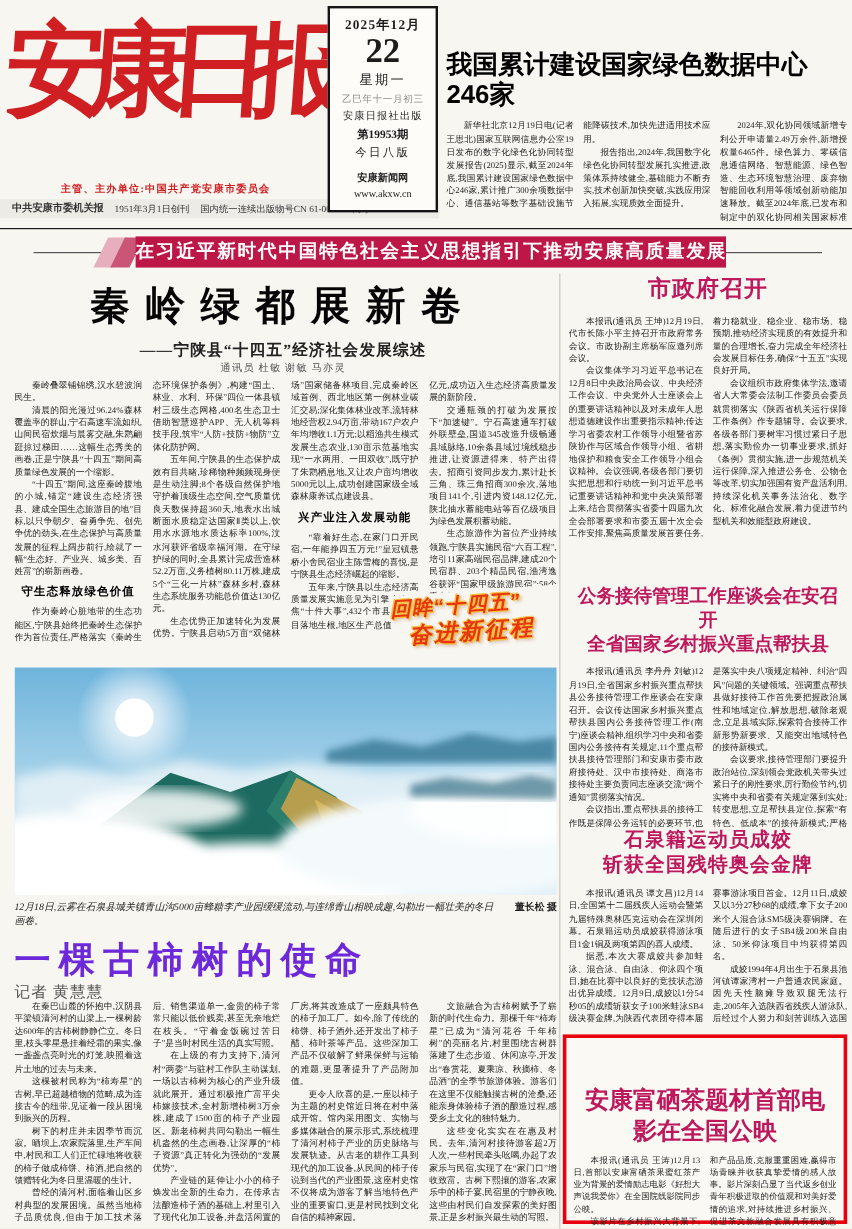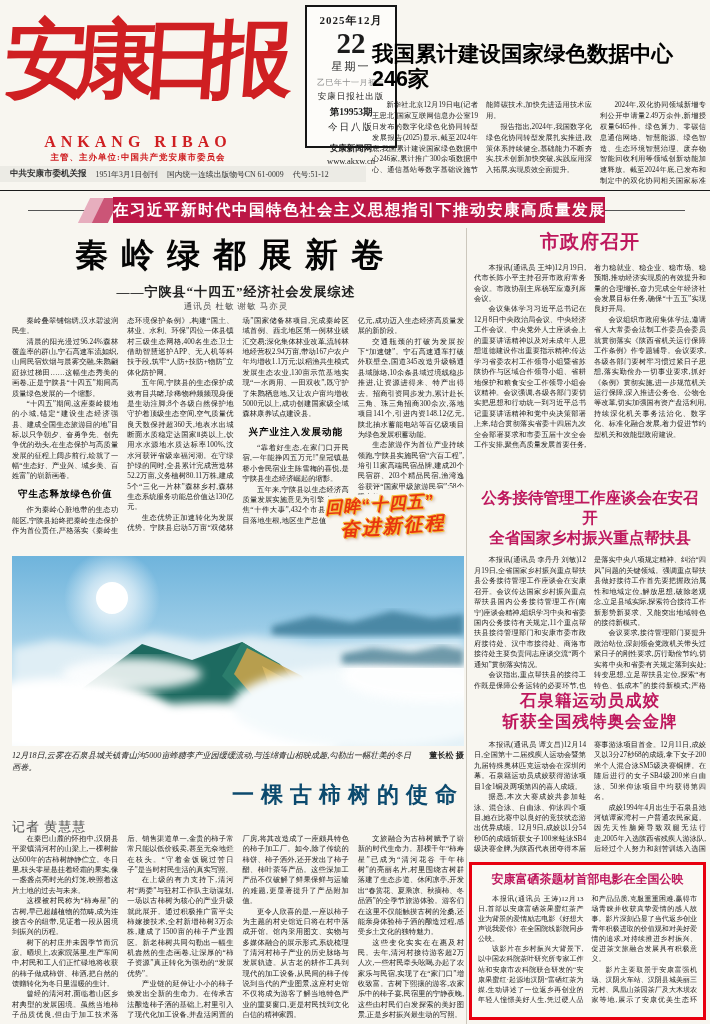--- a/index.html
+++ b/index.html
@@ -10,22 +10,22 @@
            font-size:84px;line-height:1.05;font-weight:bold;color:#cf1f22;
            letter-spacing:-16px;transform:skewX(-4deg);white-space:nowrap;}
   .mast-en{position:absolute;left:4px;top:133px;width:268px;text-align:center;
            font-size:16px;font-weight:bold;letter-spacing:5px;color:#cf1f22;}
   .mast-org{position:absolute;left:4px;top:152px;width:268px;text-align:center;
             font-size:8.5px;font-weight:bold;letter-spacing:1px;color:#cf1f22;}
   .mast-meta{position:absolute;left:0;top:166px;width:366px;height:16px;background:#ecebe5;
              display:flex;align-items:center;gap:9px;padding:0 10px;box-sizing:border-box;
              font-size:7.8px;color:#333;white-space:nowrap;}
   .mast-meta b{font-size:8.5px;}
-  .datebox{position:absolute;left:273px;top:5px;width:92px;height:143px;border:2px solid #151515;
-           background:#fdfcf9;text-align:center;box-sizing:border-box;padding-top:6px;margin-left:32px;}
+  .datebox{position:absolute;left:273px;top:5px;width:92px;height:172px;border:2px solid #151515;
+           background:#fdfcf9;text-align:center;box-sizing:border-box;padding-top:6px;}
   .db-ym{font-size:11px;font-weight:bold;letter-spacing:1px;}
   .db-day{font-size:29px;font-weight:bold;line-height:1.05;}
   .db-week{font-size:11px;letter-spacing:2px;margin-top:1px;}
   .db-lunar{font-size:8px;color:#8d8d8d;margin-top:3px;letter-spacing:.5px;}
   .db-pub{font-size:8.5px;margin-top:3px;letter-spacing:1px;}
   .db-issue{font-size:9.5px;font-weight:bold;margin-top:3px;}
   .db-pages{font-size:9.5px;margin-top:2px;letter-spacing:2px;}
   .db-site{font-size:8.5px;font-weight:bold;margin-top:9px;}
   .db-url{font-size:8.5px;margin-top:1px;}
   
@@ -62,50 +62,49 @@
          text-shadow:1px 1px 0 #f6c13d,-1px -1px 0 #f6c13d,2px 2px 3px rgba(120,30,0,.35);}
   .promo-l1{font-size:17px;letter-spacing:1px;}
   .promo-l2{font-size:19px;margin-left:14px;margin-top:-2px;letter-spacing:2px;}
   
   .photo{position:absolute;left:12px;top:556px;width:452px;height:190px;overflow:hidden;}
   .caption{position:absolute;left:12px;top:750px;width:452px;display:flex;
            font-size:8.2px;line-height:1.45;color:#222;}
   .caption .cap-t{flex:1;font-style:italic;}
   .caption .cap-c{white-space:nowrap;font-weight:bold;margin-left:14px;}
   
-  .per-head{position:absolute;left:12px;top:780px;width:452px;text-align:right;
-            font-size:22px;font-weight:900;letter-spacing:7px;color:#0c4a6e;}
+  .per-head{position:absolute;left:12px;top:780px;width:452px;text-align:left;
+            font-size:30px;font-weight:900;letter-spacing:7px;color:#6d28d9;}
   .per-by{position:absolute;left:12px;top:818px;width:452px;text-align:left;
           font-size:13px;color:#555;letter-spacing:1px;}
   .per-body{position:absolute;left:12px;top:834px;width:452px;height:190px;overflow:hidden;
             column-count:4;column-gap:9px;font-size:7.3px;line-height:1.42;text-align:justify;}
   
   .vrule{position:absolute;left:466px;top:228px;width:1px;height:796px;background:#ccc7bc;}
   .r-art{position:absolute;left:474px;width:232px;}
   .r-head{font-family:"Liberation Sans",sans-serif;font-weight:900;text-align:center;
           line-height:1.3;color:#be185d;}
   .gov .r-head{font-size:19px;letter-spacing:1px;}
   .rb{column-count:2;column-gap:8px;font-size:7.2px;line-height:1.45;text-align:justify;overflow:hidden;}
   .gov .rb{margin-top:8px;height:194px;}
   .recep .r-head{font-size:15.5px;}
   .recep .rb{margin-top:7px;height:146px;}
   .ath .r-head{font-size:16.5px;letter-spacing:1px;}
   .ath .rb{margin-top:7px;height:116px;}
   .moviebox{position:absolute;left:469px;top:862px;width:237px;height:158px;border:3px solid #e8000f;
             background:#fbf9f4;box-sizing:border-box;padding:7px 6px 0 6px;}
-  .moviebox .r-head{font-size:12px;}
+  .moviebox .r-head{font-size:20px;margin-top:32px;}
   .moviebox .rb{margin-top:6px;height:116px;font-size:7px;}
 </style>
 </head>
 <body>
 
 <div class="page">
 
   <div class="mast-cn">安康日报</div>
-  <div class="mast-en">ANKANG  RIBAO</div>
   <div class="mast-org">主管、主办单位:中国共产党安康市委员会</div>
   <div class="mast-meta">
     <b>中共安康市委机关报</b>
     <span>1951年3月1日创刊</span>
     <span>国内统一连续出版物号CN 61-0009</span>
     <span>代号:51-12</span>
   </div>
 
   <div class="datebox">
     <div class="db-ym">2025年12月</div>

